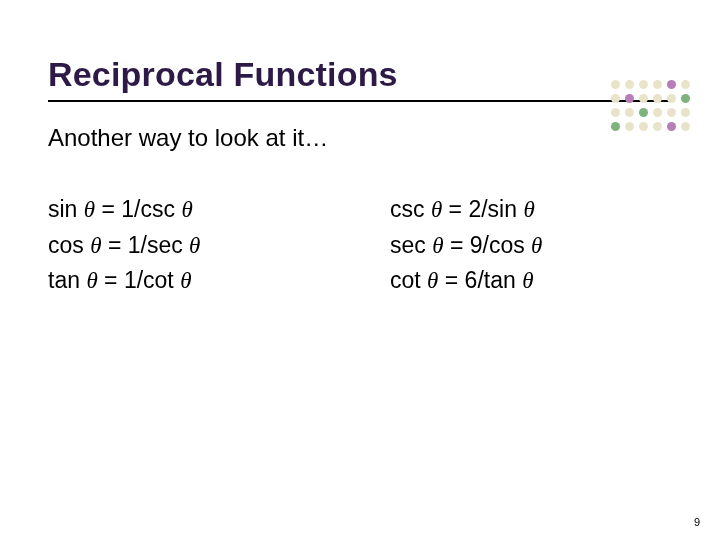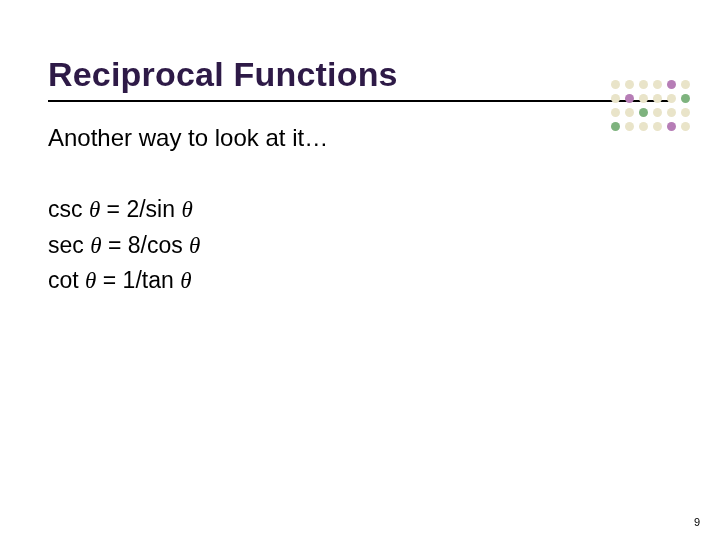--- a/index.html
+++ b/index.html
@@ -115,20 +115,25 @@
     </div>
   </div>
 
   <h1 class="title">Reciprocal Functions</h1>
   <hr class="rule">
 
   <div class="subtitle">Another way to look at it…</div>
 
   <div class="cols">
     <div class="col">
+      <div class="eq"><span>sin </span><span class="theta">θ</span><span> = 1/csc </span><span class="theta">θ</span></div>
+      <div class="eq"><span>cos </span><span class="theta">θ</span><span> = 1/sec </span><span class="theta">θ</span></div>
+      <div class="eq"><span>tan </span><span class="theta">θ</span><span> = 1/cot </span><span class="theta">θ</span></div>
+    </div>
+    <div class="col">
       <div class="eq"><span>csc </span><span class="theta">θ</span><span> = 2/sin </span><span class="theta">θ</span></div>
-      <div class="eq"><span>sec </span><span class="theta">θ</span><span> = 8/cos </span><span class="theta">θ</span></div>
-      <div class="eq"><span>cot </span><span class="theta">θ</span><span> = 1/tan </span><span class="theta">θ</span></div>
+      <div class="eq"><span>sec </span><span class="theta">θ</span><span> = 9/cos </span><span class="theta">θ</span></div>
+      <div class="eq"><span>cot </span><span class="theta">θ</span><span> = 6/tan </span><span class="theta">θ</span></div>
     </div>
   </div>
 
   <div class="pagenum">9</div>
 </div>
 
 </body></html>

